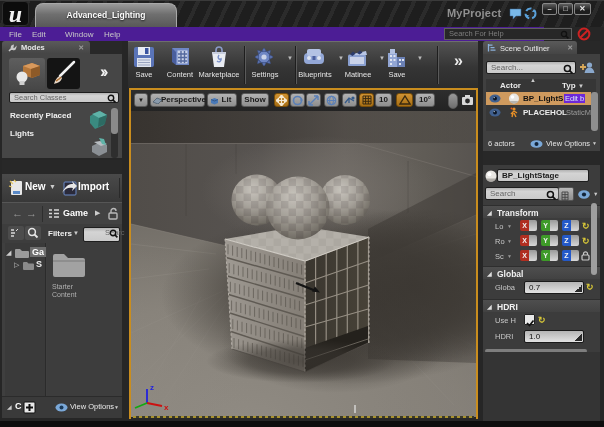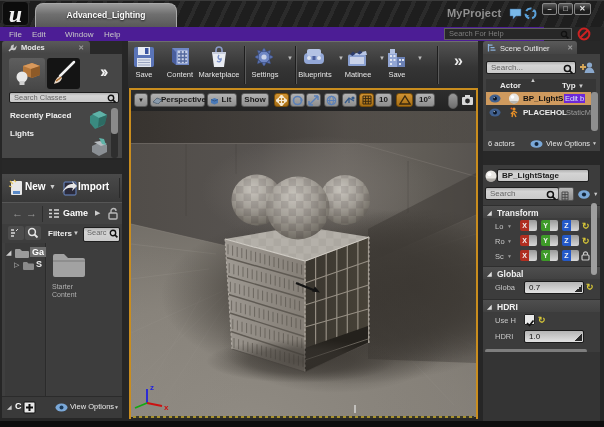--- a/index.html
+++ b/index.html
@@ -161,21 +161,21 @@
      <div class="a" style="left:6px;top:2px;width:16px;height:14px;background:#4c4c4c;border-radius:2px"><svg width="16" height="14">
             <path d="M3 4h3M3 7h4M3 10h3" stroke="#d8d8d8" stroke-width="1.3"></path>
             <path d="M10 3l-2 2" stroke="#d8d8d8"></path>
           </svg></div>
      <div class="a" style="left:23px;top:2px;width:16px;height:14px;background:#4c4c4c;border-radius:2px"><svg width="16" height="14">
             <circle cx="7" cy="6" r="3.4" fill="none" stroke="#e8e8e8" stroke-width="1.5"></circle>
             <path d="M9.5 8.5l3 3" stroke="#e8e8e8" stroke-width="1.8"></path>
           </svg></div>
      <span class="a" style="left:46px;top:5px;color:#f0f0f0;font-size:8px;font-weight:bold">Filters</span>
      <span class="a" style="left:71px;top:6px;color:#ccc;font-size:6px">▼</span>
-     <div class="a lightinput" style="left:81px;top:3px;width:37px;height:15px;font-size:7.5px;line-height:10px;padding-left:3px">Searc
+     <div class="a lightinput" style="left:81px;top:3px;width:37px;height:15px;font-size:7.5px;line-height:10px;padding-left:21px">Searc
        <svg class="a" style="right:1px;top:1px" width="9" height="9">
             <circle cx="4" cy="4" r="2.7" fill="none" stroke="#111" stroke-width="1.4"></circle>
             <path d="M6 6l2.4 2.4" stroke="#111" stroke-width="1.7"></path>
           </svg>
      </div>
    </div>
    <div class="a" style="left:3px;top:69px;width:41px;height:153px;background:#3a3a3a;border-right:1px solid #2b2b2b">
      <span class="a" style="left:1px;top:6px;color:#ccc;font-size:7px">◢</span>
      <svg class="a" style="left:9px;top:3px" width="15" height="13">
           <path d="M1 4a1 1 0 011-1h4l2 2h6a1 1 0 011 1v5a1 1 0 01-1 1H2a1 1 0 01-1-1z" fill="#9a9a9a"></path>

